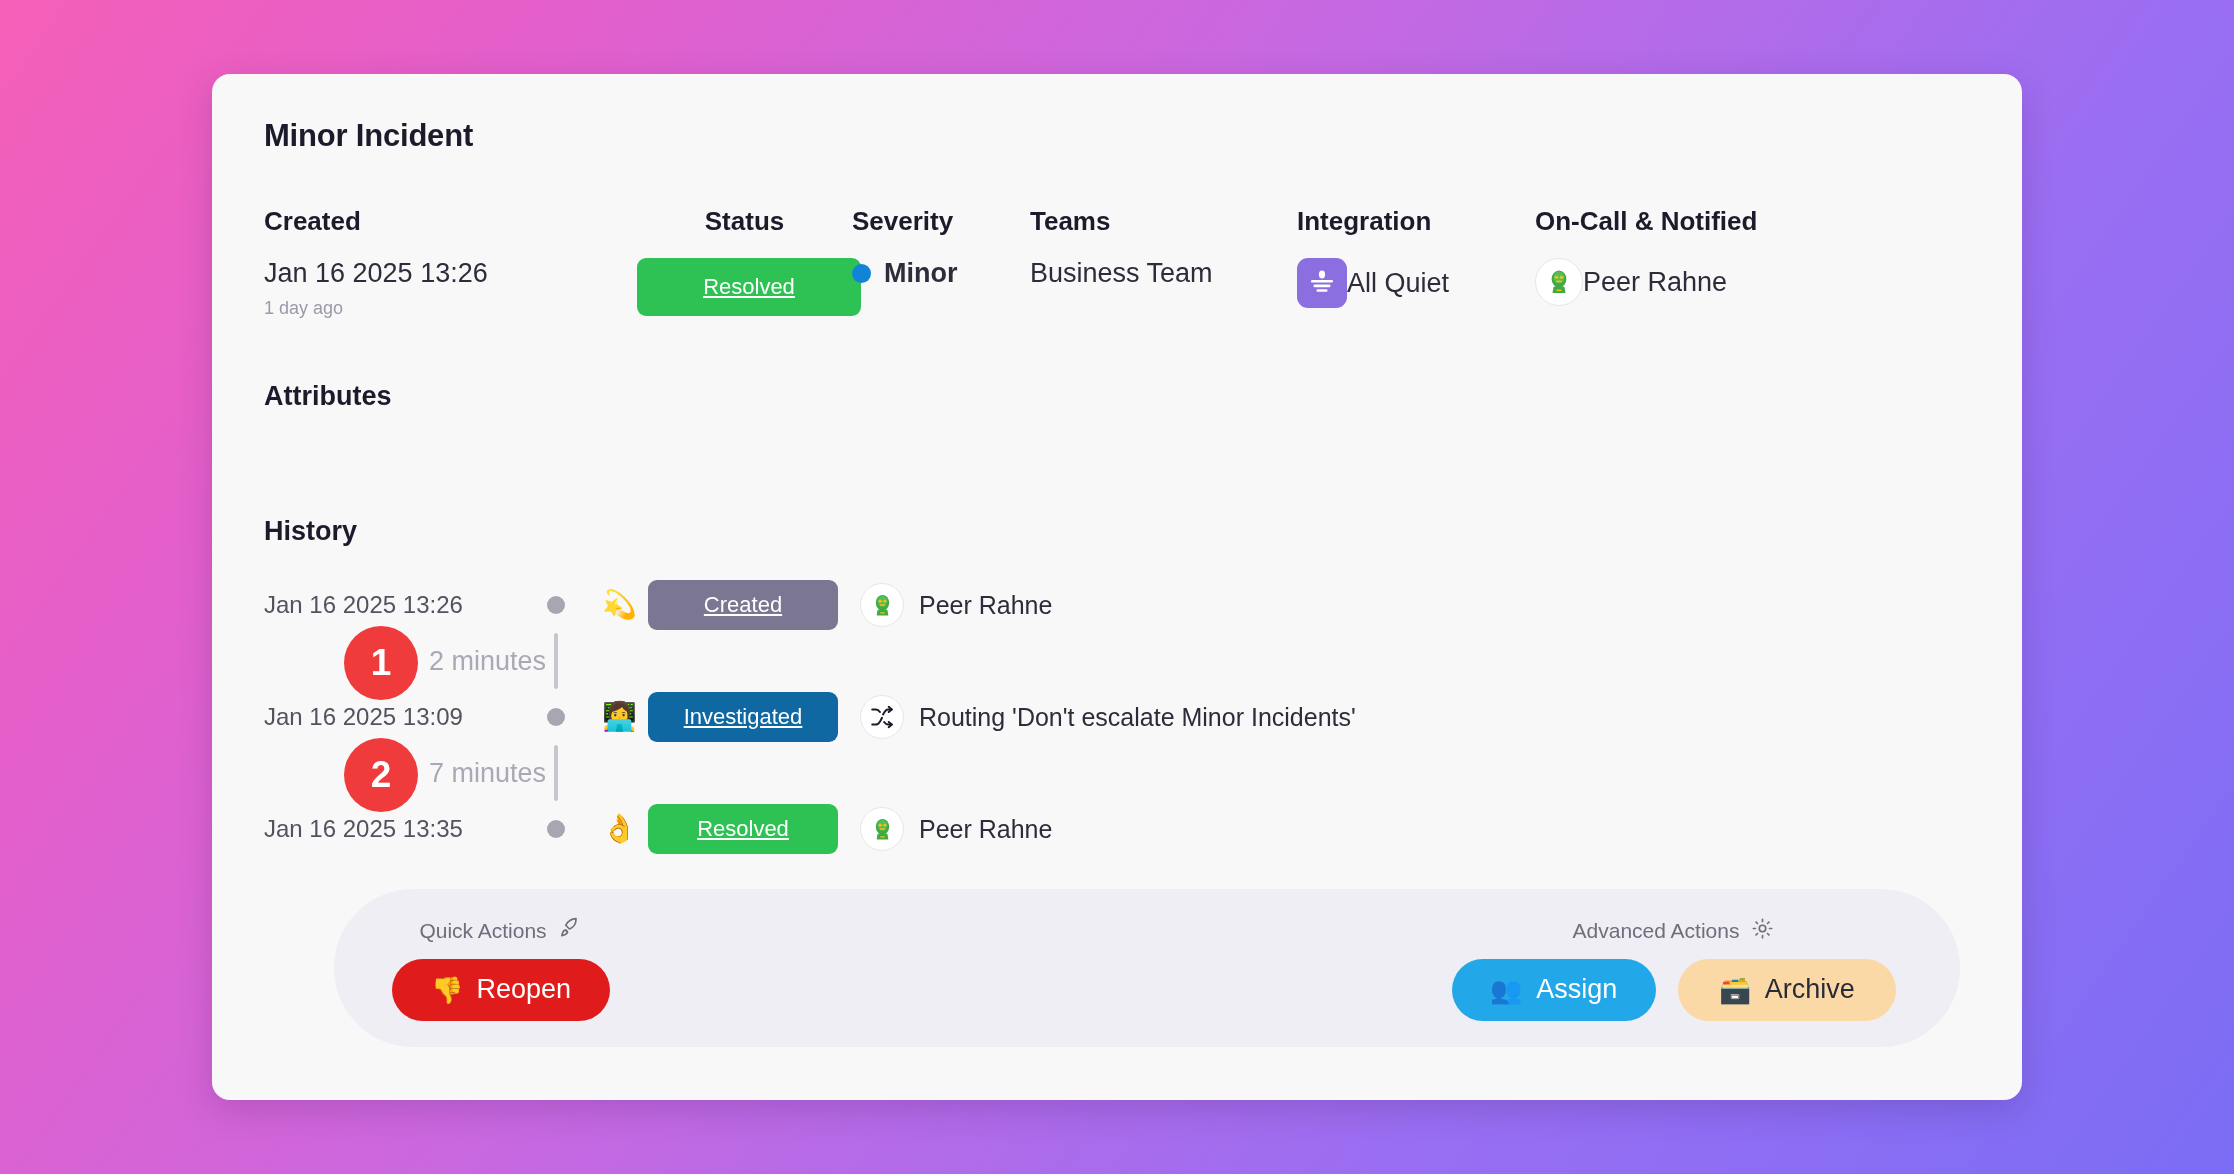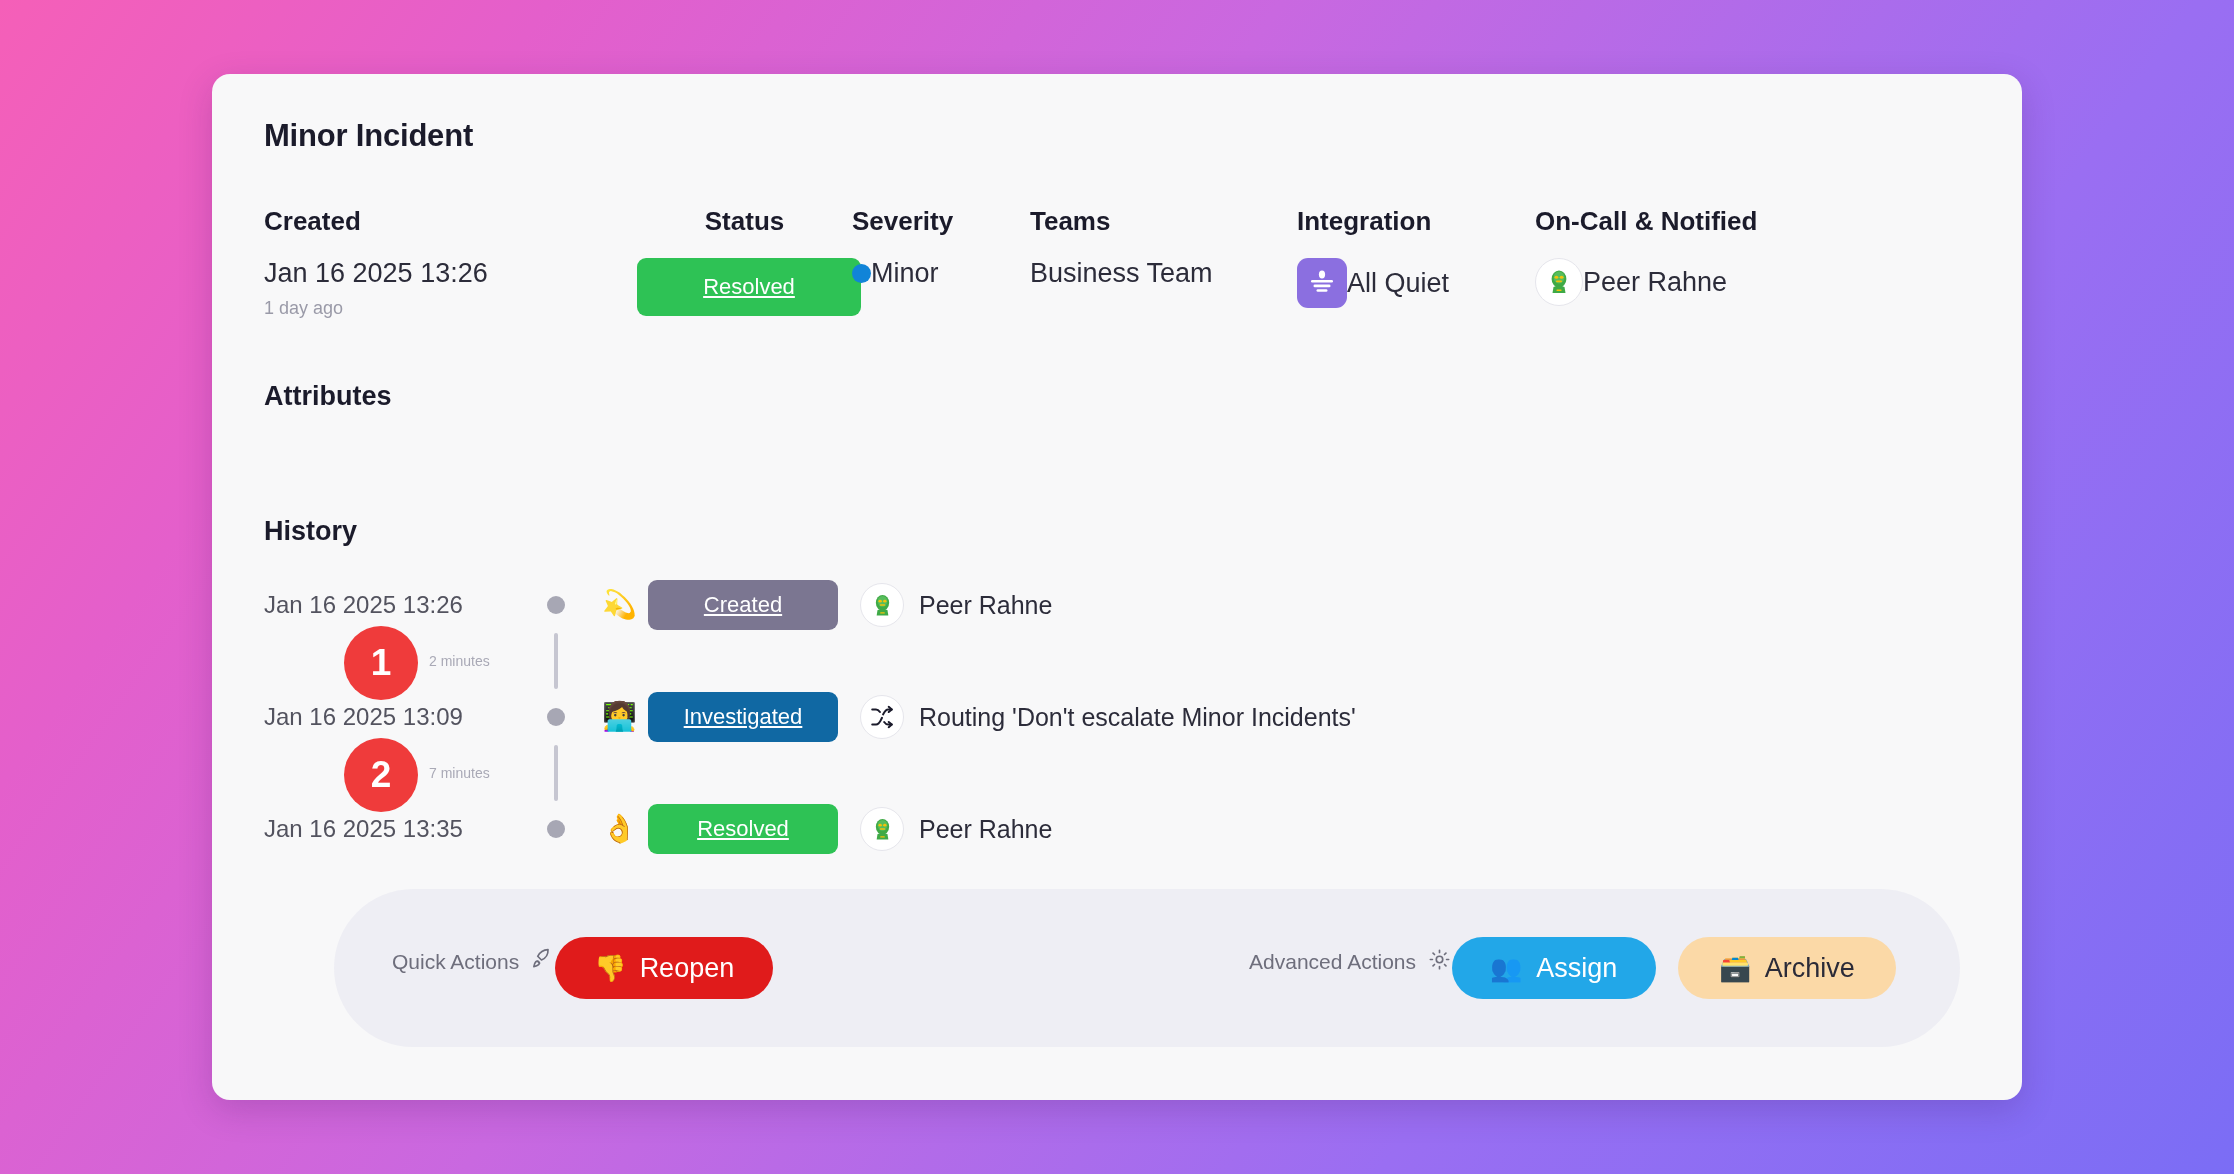--- a/index.html
+++ b/index.html
@@ -84,20 +84,22 @@
   }
 
   .pill-status {
     width: 224px;
     height: 58px;
   }
 
   .sev-row {
     display: flex;
     align-items: center;
+    gap: 13px;
+    font-weight: bold;
   }
 
   .sev-dot {
     width: 19px;
     height: 19px;
     border-radius: 50%;
     flex: 0 0 auto;
   }
 
   .integration-row,
@@ -234,21 +236,21 @@
   .rail-line {
     width: 4px;
     height: 56px;
     background: #c6c6d1;
     border-radius: 2px;
   }
 
   .gap-label {
     position: absolute;
     left: 165px;
-    font-size: 14px;
+    font-size: 27px;
     color: #a9a9b6;
     white-space: nowrap;
   }
 
   
   .annot {
     position: absolute;
     width: 74px;
     height: 74px;
     border-radius: 50%;
@@ -271,21 +273,21 @@
     right: 62px;
     bottom: 53px;
     height: 158px;
     background: #eeeef4;
     border-radius: 79px;
     display: flex;
     align-items: center;
     padding: 0 34px;
   }
 
-  .action-group { display: flex; flex-direction: row; align-items: center; }
+  .action-group { display: flex; flex-direction: column; align-items: center; }
   .action-group.left-1 { margin-left: 24px; }
   .action-group.left-2 { margin-left: 72px; }
   .action-group.right-group { margin-left: auto; margin-right: 30px; }
 
   .group-label {
     display: flex;
     align-items: center;
     gap: 11px;
     font-size: 21px;
     color: #6e6e7c;

